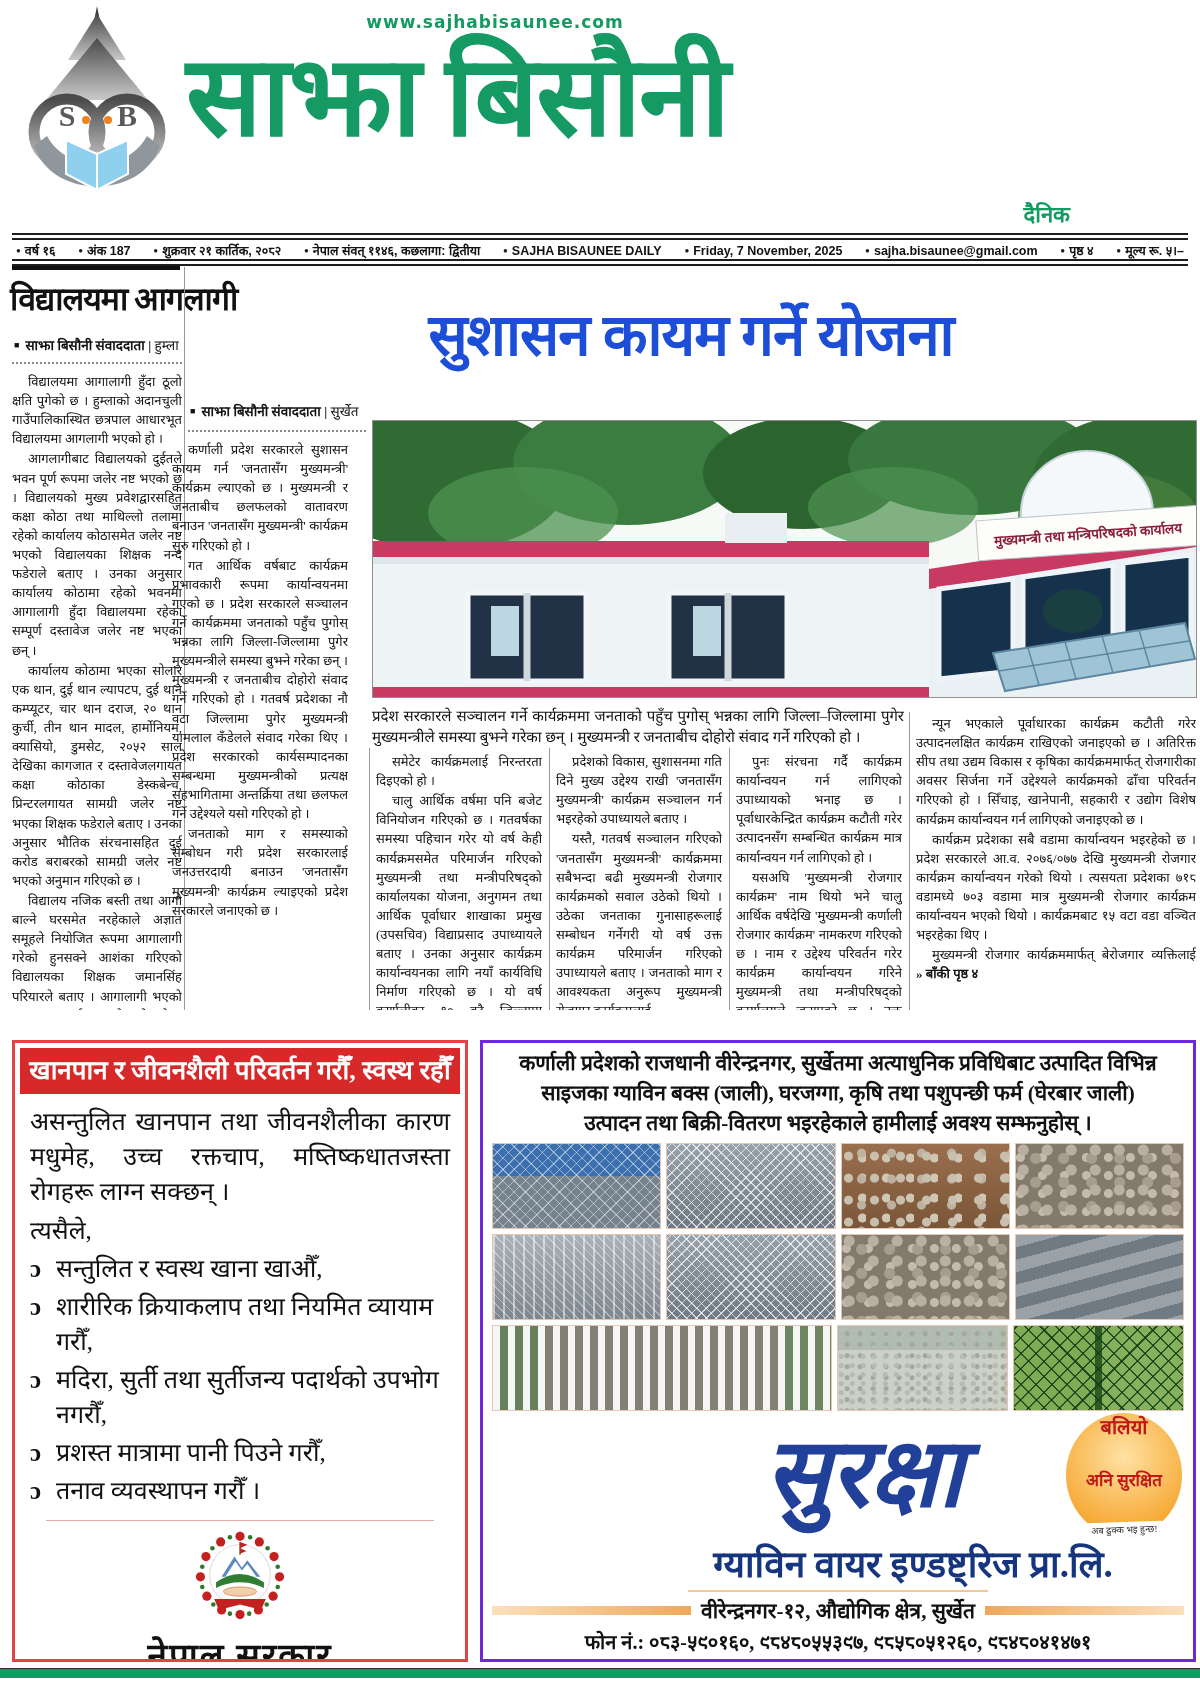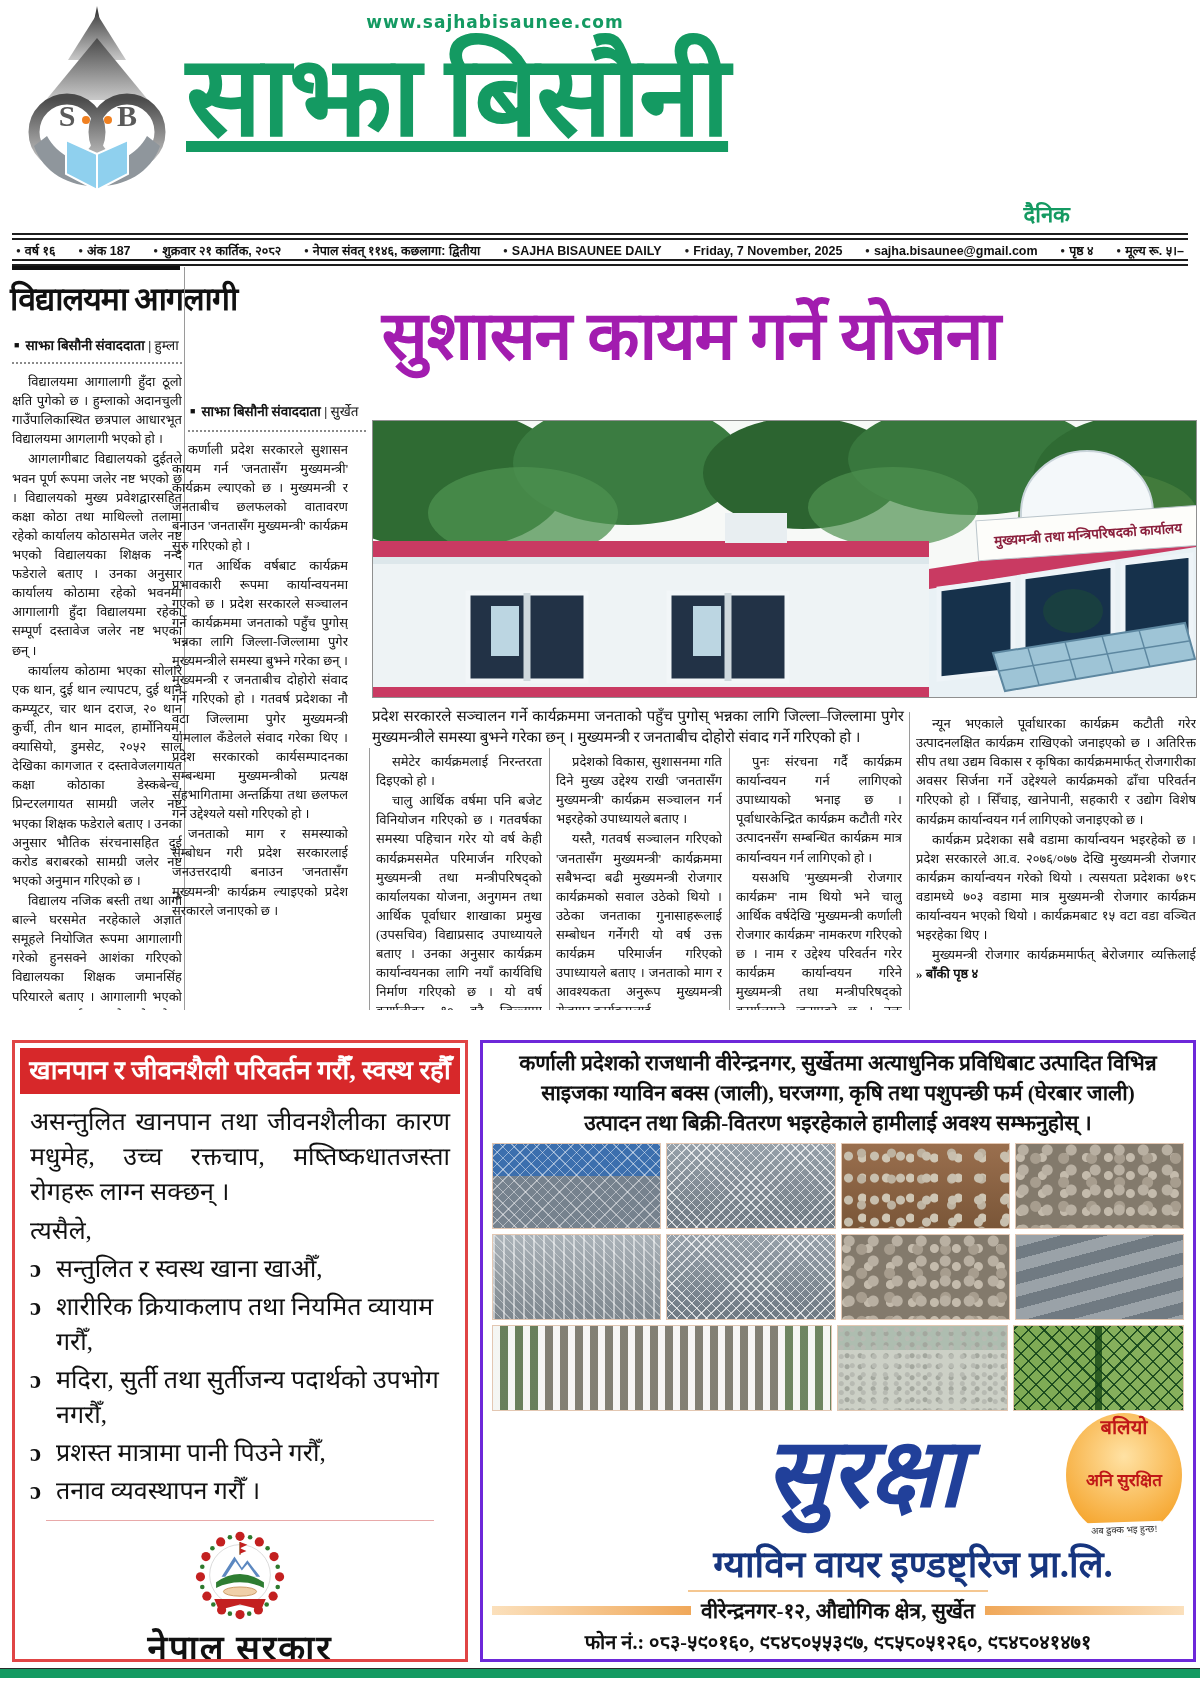--- a/index.html
+++ b/index.html
@@ -7,21 +7,21 @@
   body {
     width:1200px; height:1685px; position:relative; overflow:hidden;
     font-family:"Liberation Serif","DejaVu Serif",serif; color:#111;
   }
   .abs { position:absolute; }
 
   
   .site-url { left:300px; top:12px; width:390px; text-align:center;
     font-family:"DejaVu Sans",sans-serif; font-weight:bold; font-size:17px; color:#149a62; letter-spacing:1px; }
   .mast-title { left:186px; top:16px; width:890px; font-size:112px; line-height:1.45;
-    font-weight:bold; color:#149a62; white-space:nowrap; letter-spacing:-2px;text-decoration:underline; }
+    font-weight:bold; color:#149a62; white-space:nowrap; letter-spacing:-2px; }
   .mast-sub { left:960px; top:198px; width:110px; text-align:right;
     font-size:22px; font-weight:bold; color:#149a62; }
   .logo-wrap { left:14px; top:4px; width:166px; height:212px; }
 
   
   .drule { left:12px; right:12px; height:7px; border-top:2px solid #1d1d1d; border-bottom:2px solid #1d1d1d; }
   .dateline { left:16px; right:16px; top:241px; height:19px; display:flex;
     justify-content:space-between; align-items:center;
     font-size:12.5px; font-weight:bold; font-family:"Liberation Sans","DejaVu Sans",sans-serif; }
   .dl-item { white-space:nowrap; }
@@ -35,40 +35,40 @@
   .la-head { left:10px; top:276px; width:172px; font-size:32px; font-weight:bold;
     text-align:center; white-space:nowrap; letter-spacing:-1px; }
   .byline { font-size:13.5px; font-weight:bold; }
   .byline .sq { font-size:9px; vertical-align:2px; margin-right:6px; }
   .dotrule { border-top:2px dotted #8a8a8a; }
   .bodytext { font-size:13px; line-height:1.47; text-align:justify; overflow:hidden; }
   .bodytext p { text-indent:16px; margin-bottom:1px; }
 
   
   .main-head { left:185px; top:266px; width:1012px; height:132px; display:flex;
-    align-items:center; justify-content:center; font-size:68px; font-weight:bold;
-    white-space:nowrap; letter-spacing:-1px; color:#a21caf; }
+    align-items:center; justify-content:center; font-size:58px; font-weight:bold;
+    white-space:nowrap; letter-spacing:-1px; color:#1d4ed8; }
   .photo-frame { left:372px; top:420px; width:825px; height:278px; border:1px solid #8f8f8f; background:#f4f7f5; }
   .caption { left:372px; top:706px; width:532px; height:46px; font-size:15px;
     line-height:1.42; text-align:justify; }
   .cont { font-weight:bold; white-space:nowrap; }
 
   
   .health-ad { left:12px; top:1040px; width:456px; height:622px; border:3px solid #e04545; background:#fff; padding:5px; overflow:hidden; }
   .health-header { background:#d7282a; color:#fff; height:46px; line-height:46px;
     text-align:center; font-size:26px; font-weight:bold; white-space:nowrap; }
   .health-body { padding:10px 10px 0 10px; font-size:25px; line-height:1.4; }
   .health-body .intro { text-align:justify; }
   .health-lead { margin:4px 0 2px; }
   .hb-list { list-style:none; }
   .hb-list li { display:flex; margin-top:3px; }
   .hb-list .mk { width:26px; flex:0 0 26px; font-weight:bold; }
   .health-div { border-top:1px solid #e8a9a9; margin:12px 26px 8px; }
   .gov-emblem { display:block; margin:0 auto; }
-  .gov-name { text-align:center; font-size:35px; font-weight:bold; letter-spacing:2px; margin-top:2px; }
+  .gov-name { text-align:center; font-size:35px; font-weight:bold; letter-spacing:2px; margin-top:10px; }
 
   
   .sur-ad { left:480px; top:1040px; width:716px; height:622px; border:3px solid #6d28d9;
     background:#fff; padding:6px 9px; overflow:hidden; }
   .sur-intro { text-align:center; font-size:21px; font-weight:bold; line-height:1.42; }
   .photo-row { display:flex; gap:5px; margin-top:5px; }
   .ph { height:86px; flex:1; border:1px solid #e3c7b2; }
   .ph.wide { flex:2; }
   .p-tarp { background:
       repeating-linear-gradient(45deg, rgba(255,255,255,.45) 0 1px, transparent 1px 8px),

